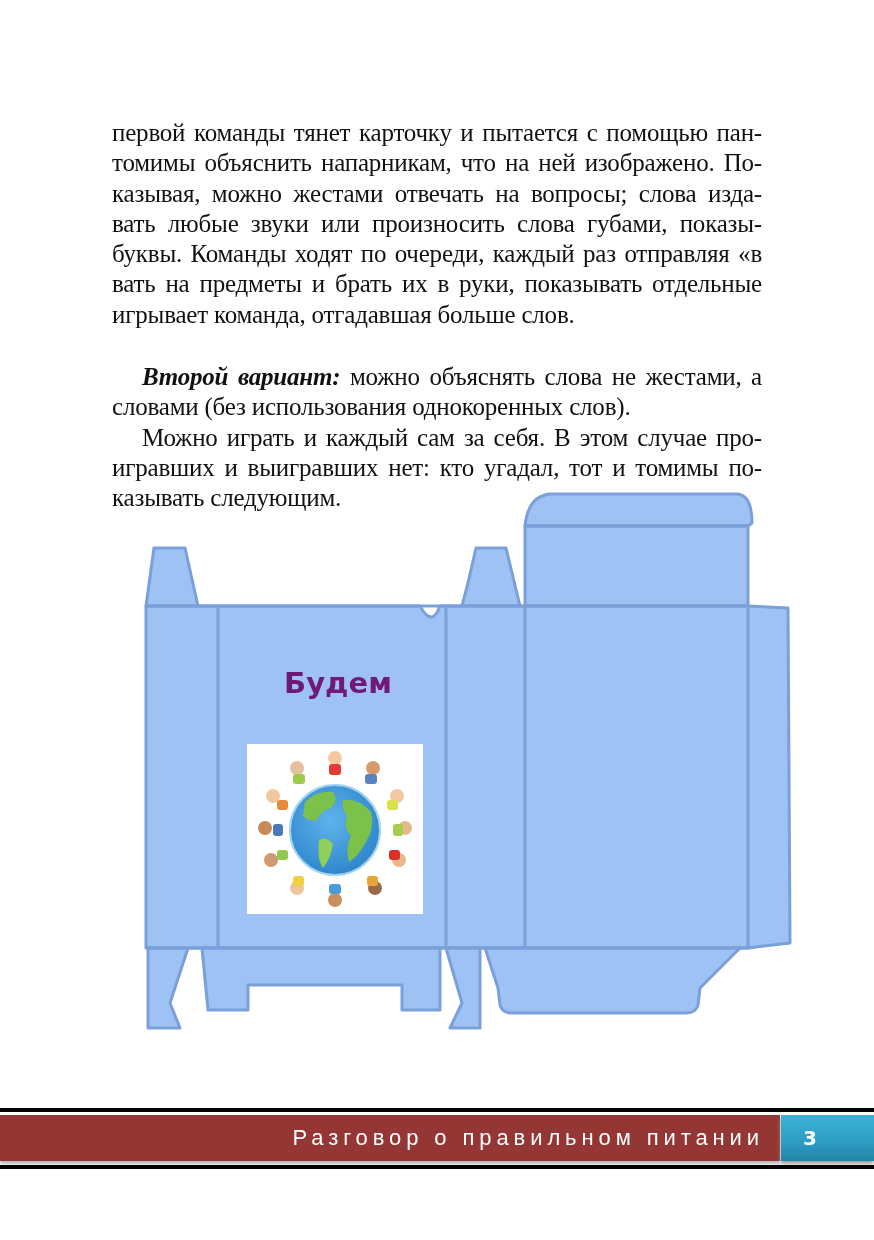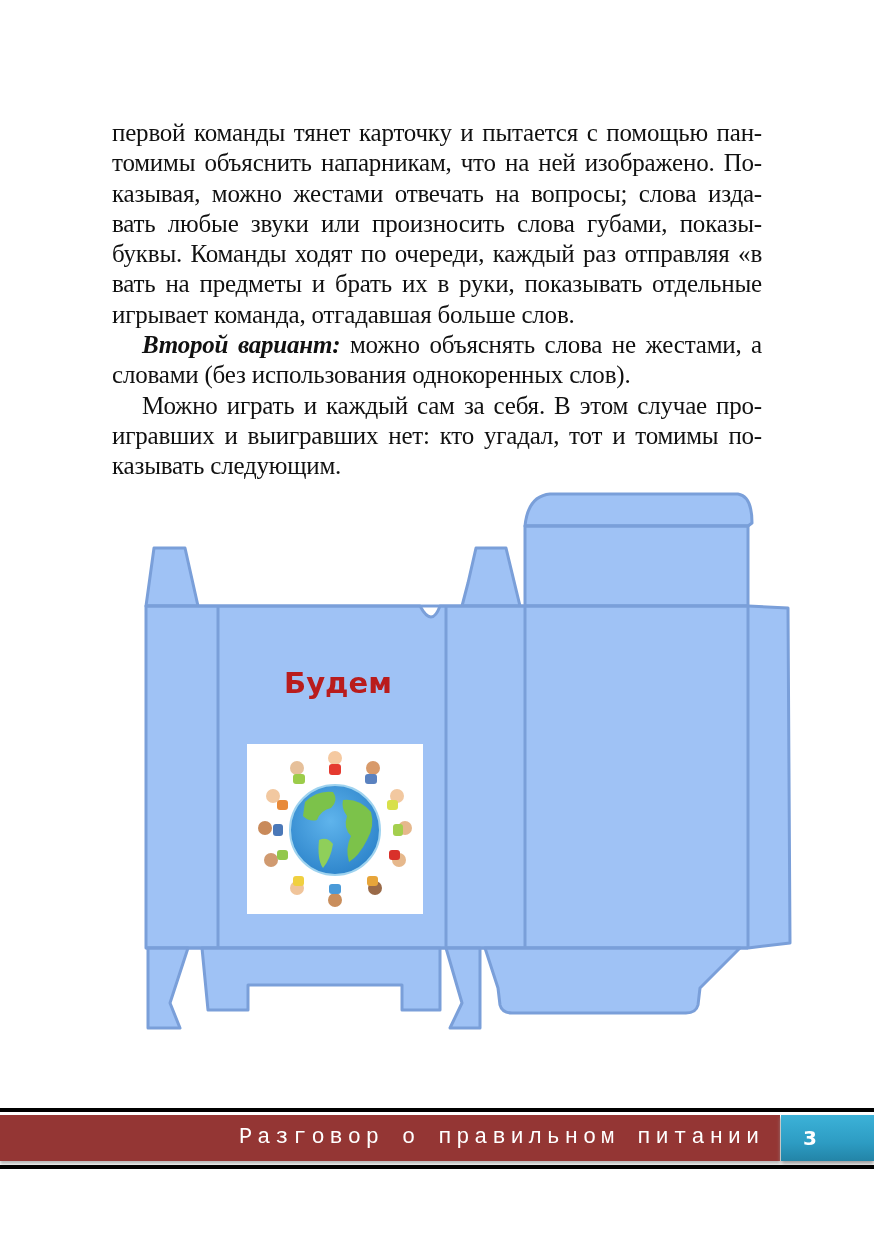--- a/index.html
+++ b/index.html
@@ -56,21 +56,21 @@
     .box-title {
       position: absolute;
       left: 108px;
       top: 178px;
       width: 180px;
       text-align: center;
       font-family: "DejaVu Sans", "Liberation Sans", sans-serif;
       font-weight: bold;
       font-size: 29px;
       line-height: 35px;
-      color: #b91c1c;
+      color: #701a75;
     }
     .box-picture {
       position: absolute;
       left: 107px;
       top: 256px;
       width: 176px;
       height: 170px;
       background: #ffffff;
     }
     .footer-line-top {
@@ -89,21 +89,21 @@
       height: 46px;
       background: #943634;
       box-shadow: 0 3px 3px #b8b8b8;
     }
     .footer-title {
       position: absolute;
       right: 16px;
       top: 0;
       height: 46px;
       line-height: 46px;
-      font-family: Liberation Mono, monospace;
+      font-family: Liberation Sans, sans-serif;
       font-size: 22px;
       letter-spacing: 4.9px;
       color: #ffffff;
     }
     .page-number-box {
       position: absolute;
       left: 781px;
       top: 1115px;
       width: 93px;
       height: 46px;
@@ -137,21 +137,21 @@
   <p>
     <span class="line">первой команды тянет карточку и пытается с помощью пан-</span>
     <span class="line">томимы объяснить напарникам, что на ней изображено. По-</span>
     <span class="line">казывая, можно жестами отвечать на вопросы; слова изда-</span>
     <span class="line">вать любые звуки или произносить слова губами, показы-</span>
     <span class="line">буквы. Команды ходят по очереди, каждый раз отправляя «в</span>
     <span class="line">вать на предметы и брать их в руки, показывать отдельные</span>
     <span class="line last">игрывает команда, отгадавшая больше слов.</span>
   </p>
   <p>
-    <span class="line" style="padding-left:30px;"><span class="bold-italic">Второй вариант:</span><span> можно объяснять слова не жестами, а</span></span>
+    <span class="line" style="padding-left:30px;margin-top:32px;"><span class="bold-italic">Второй вариант:</span><span> можно объяснять слова не жестами, а</span></span>
     <span class="line last">словами (без использования однокоренных слов).</span>
   </p>
   <p>
     <span class="line" style="padding-left:30px;">Можно играть и каждый сам за себя. В этом случае про-</span>
     <span class="line">игравших и выигравших нет: кто угадал, тот и томимы по-</span>
     <span class="line last">казывать следующим.</span>
   </p>
 </div>
 
 <div class="box-net">

